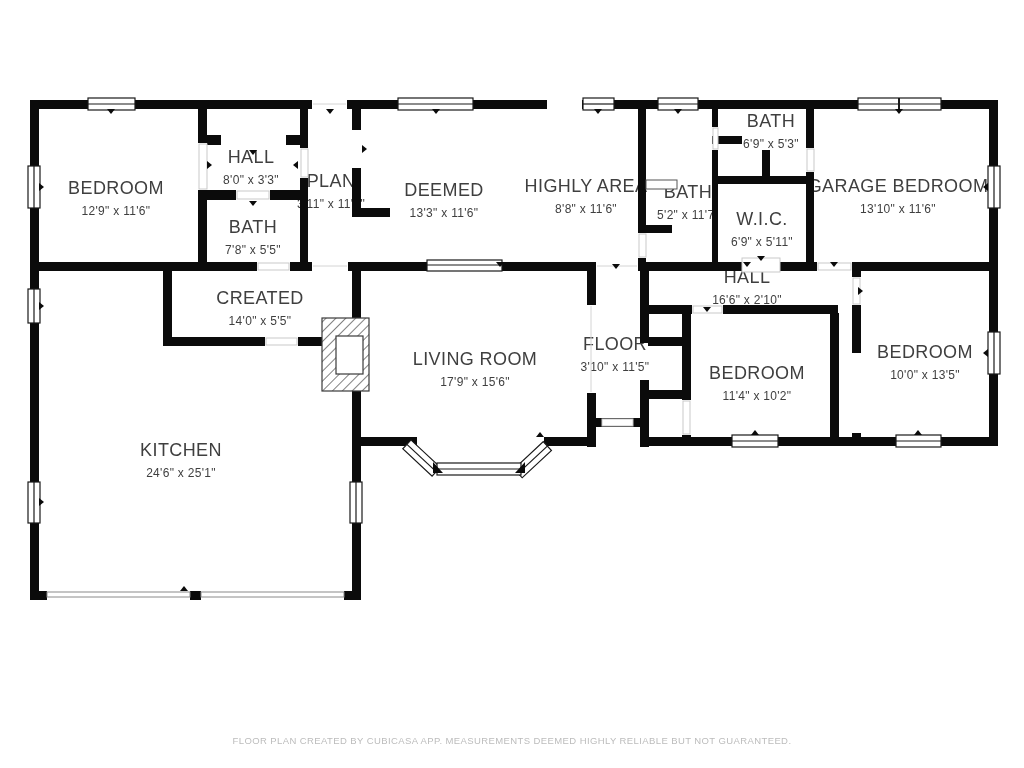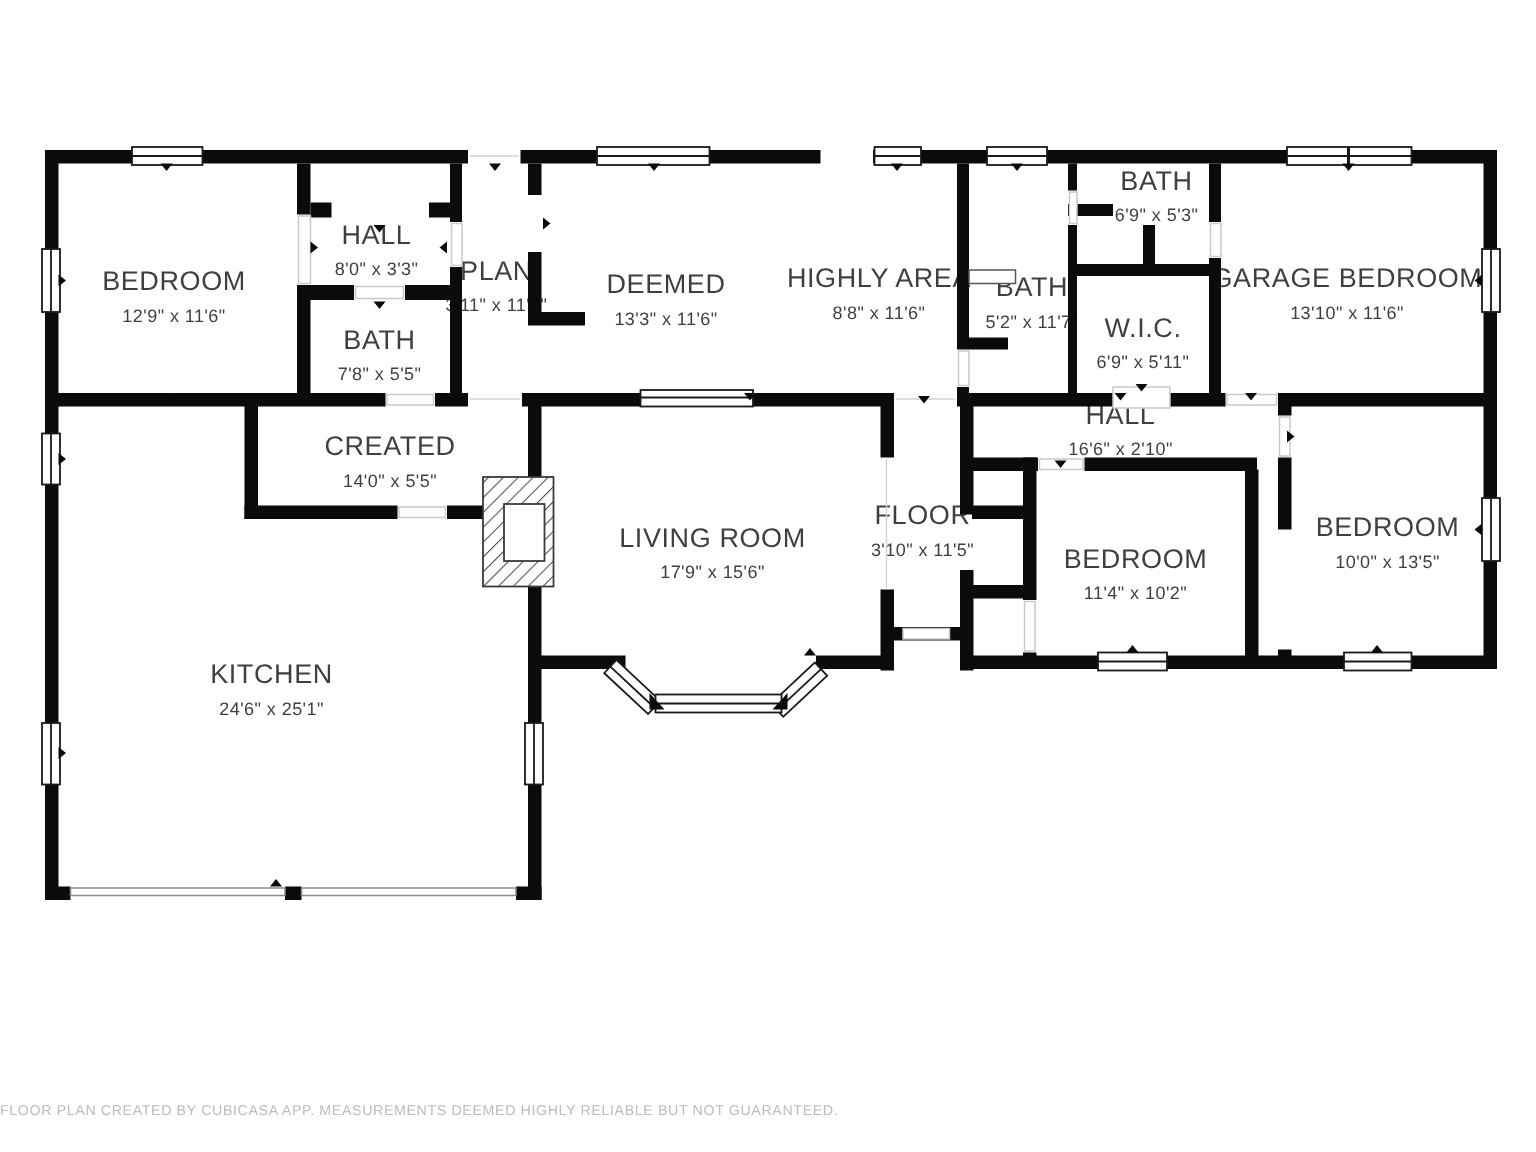--- a/index.html
+++ b/index.html
@@ -4,21 +4,21 @@
 <style>
   html,body{margin:0;padding:0;background:#ffffff;}
   .stage{position:relative;width:1024px;height:768px;background:#ffffff;overflow:hidden;
          font-family:"Liberation Sans", sans-serif;}
   .labels{position:absolute;inset:0;z-index:1;}
   .room-label{position:absolute;transform:translate(-50%,-50%);text-align:center;
               white-space:nowrap;color:#3f3f3f;line-height:1.5;}
   .room-label .nm{display:block;font-size:18px;letter-spacing:.4px;}
   .room-label .dm{display:block;font-size:12px;letter-spacing:.3px;}
   svg.plan{position:absolute;left:0;top:0;z-index:2;pointer-events:none;}
-  .footer{position:absolute;left:0;right:0;top:735px;z-index:3;
+  .footer{position:absolute;left:0;right:0;top:735px;text-align:center;z-index:3;
           font-size:9.5px;color:#bcbcbc;letter-spacing:.4px;}
 </style>
 </head>
 <body>
 
 <div class="stage">
 
   <div class="labels">
     <div class="room-label" style="left:116px;top:197px">
         <span class="nm">BEDROOM</span>

